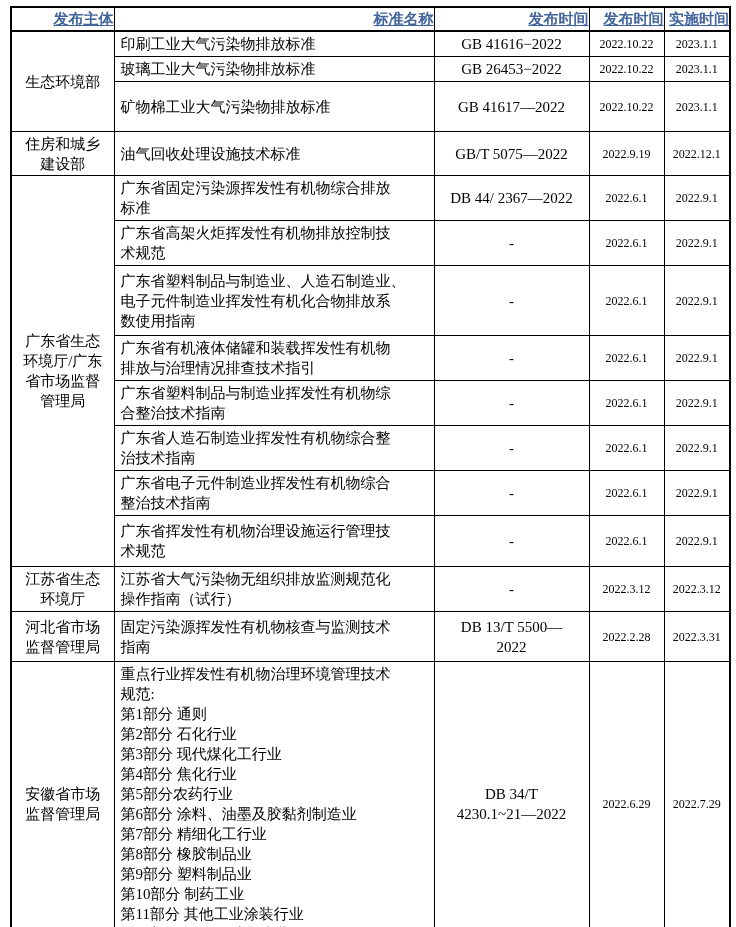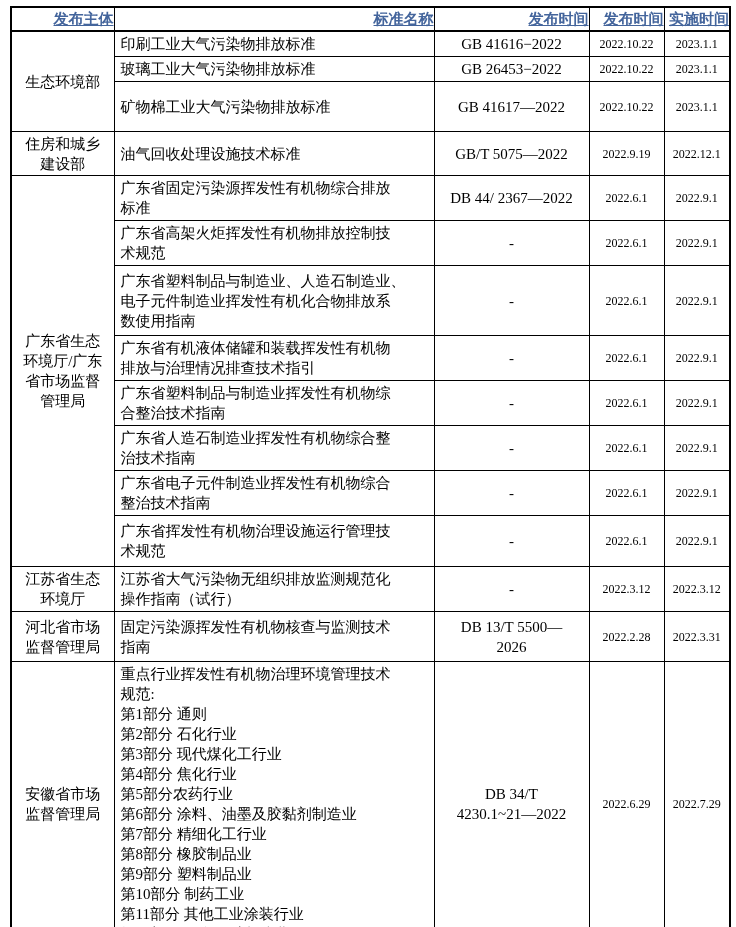--- a/index.html
+++ b/index.html
@@ -165,21 +165,21 @@
         <td class="number">-</td>
         <td class="date">2022.3.12</td>
         <td class="date">2022.3.12</td>
       </tr>
       <tr style="height:50px;">
         <td class="publisher">河北省市场
 监督管理局</td>
         <td class="name">固定污染源挥发性有机物核查与监测技术
 指南</td>
         <td class="number">DB 13/T 5500—
-2026</td>
+2022</td>
         <td class="date">2022.2.28</td>
         <td class="date">2022.3.31</td>
       </tr>
       <tr style="height:286px;">
         <td class="publisher">安徽省市场
 监督管理局</td>
         <td class="name">重点行业挥发性有机物治理环境管理技术
 规范:
 第1部分 通则
 第2部分 石化行业

